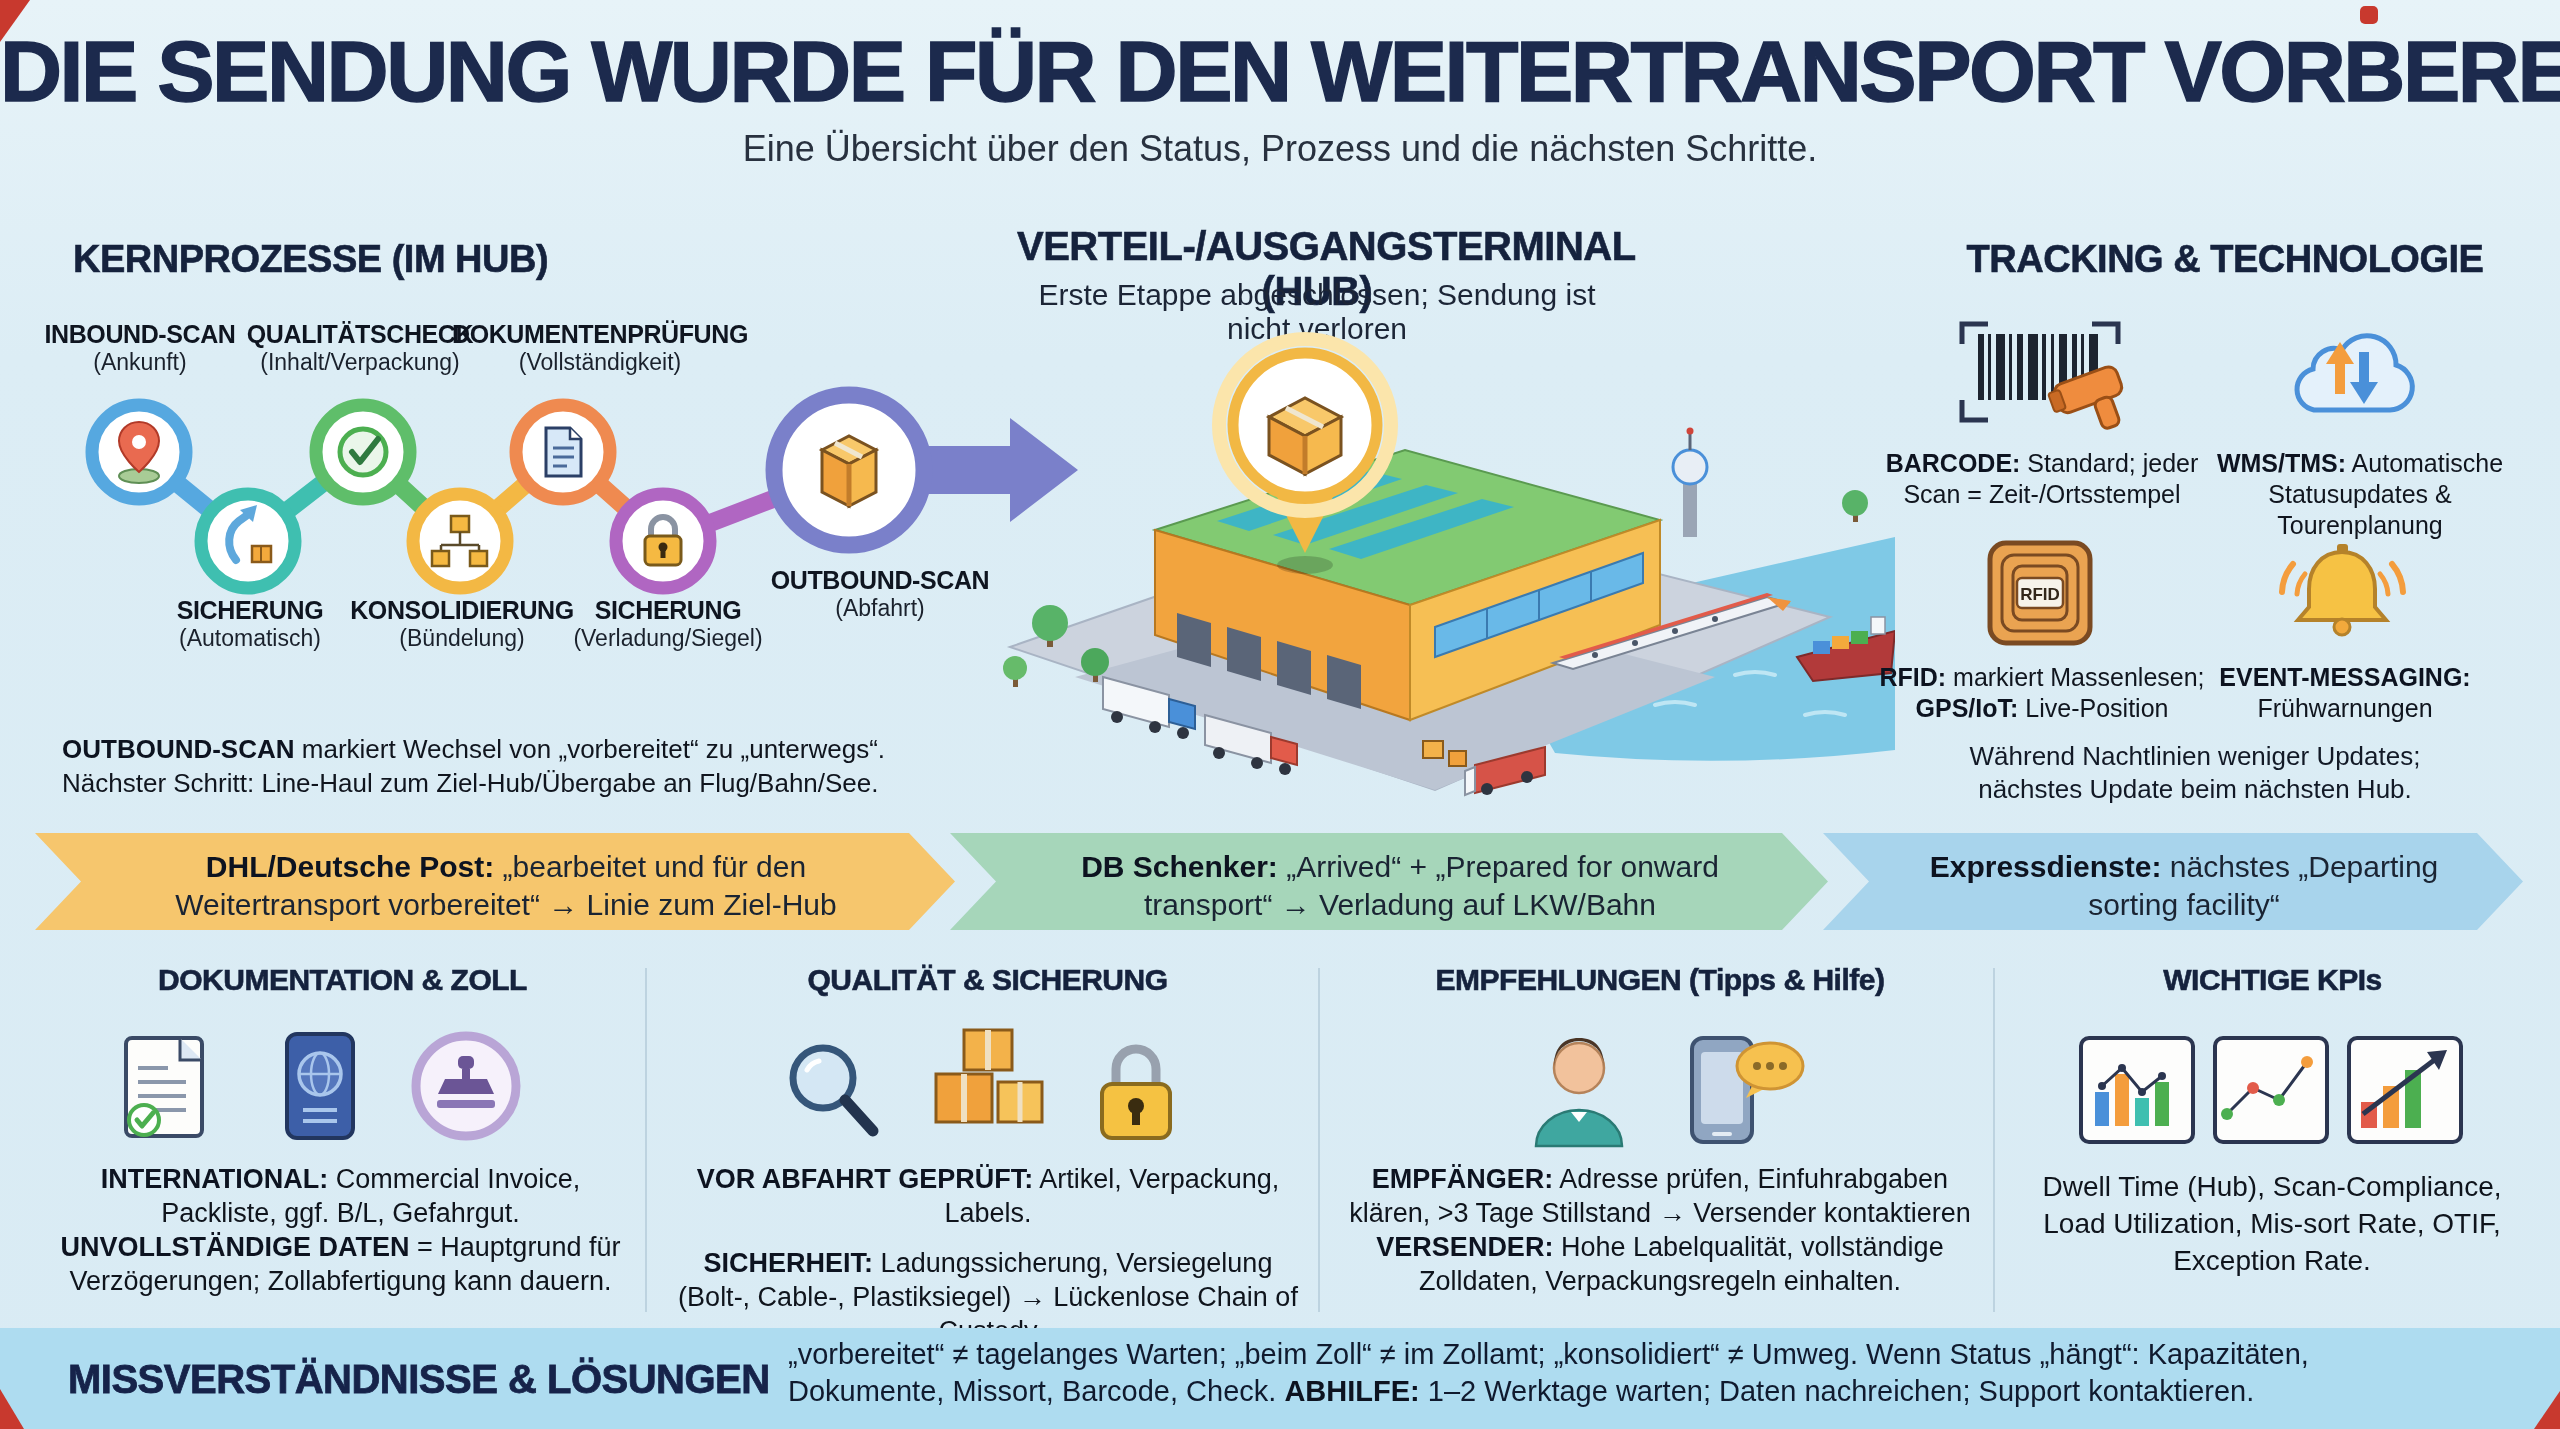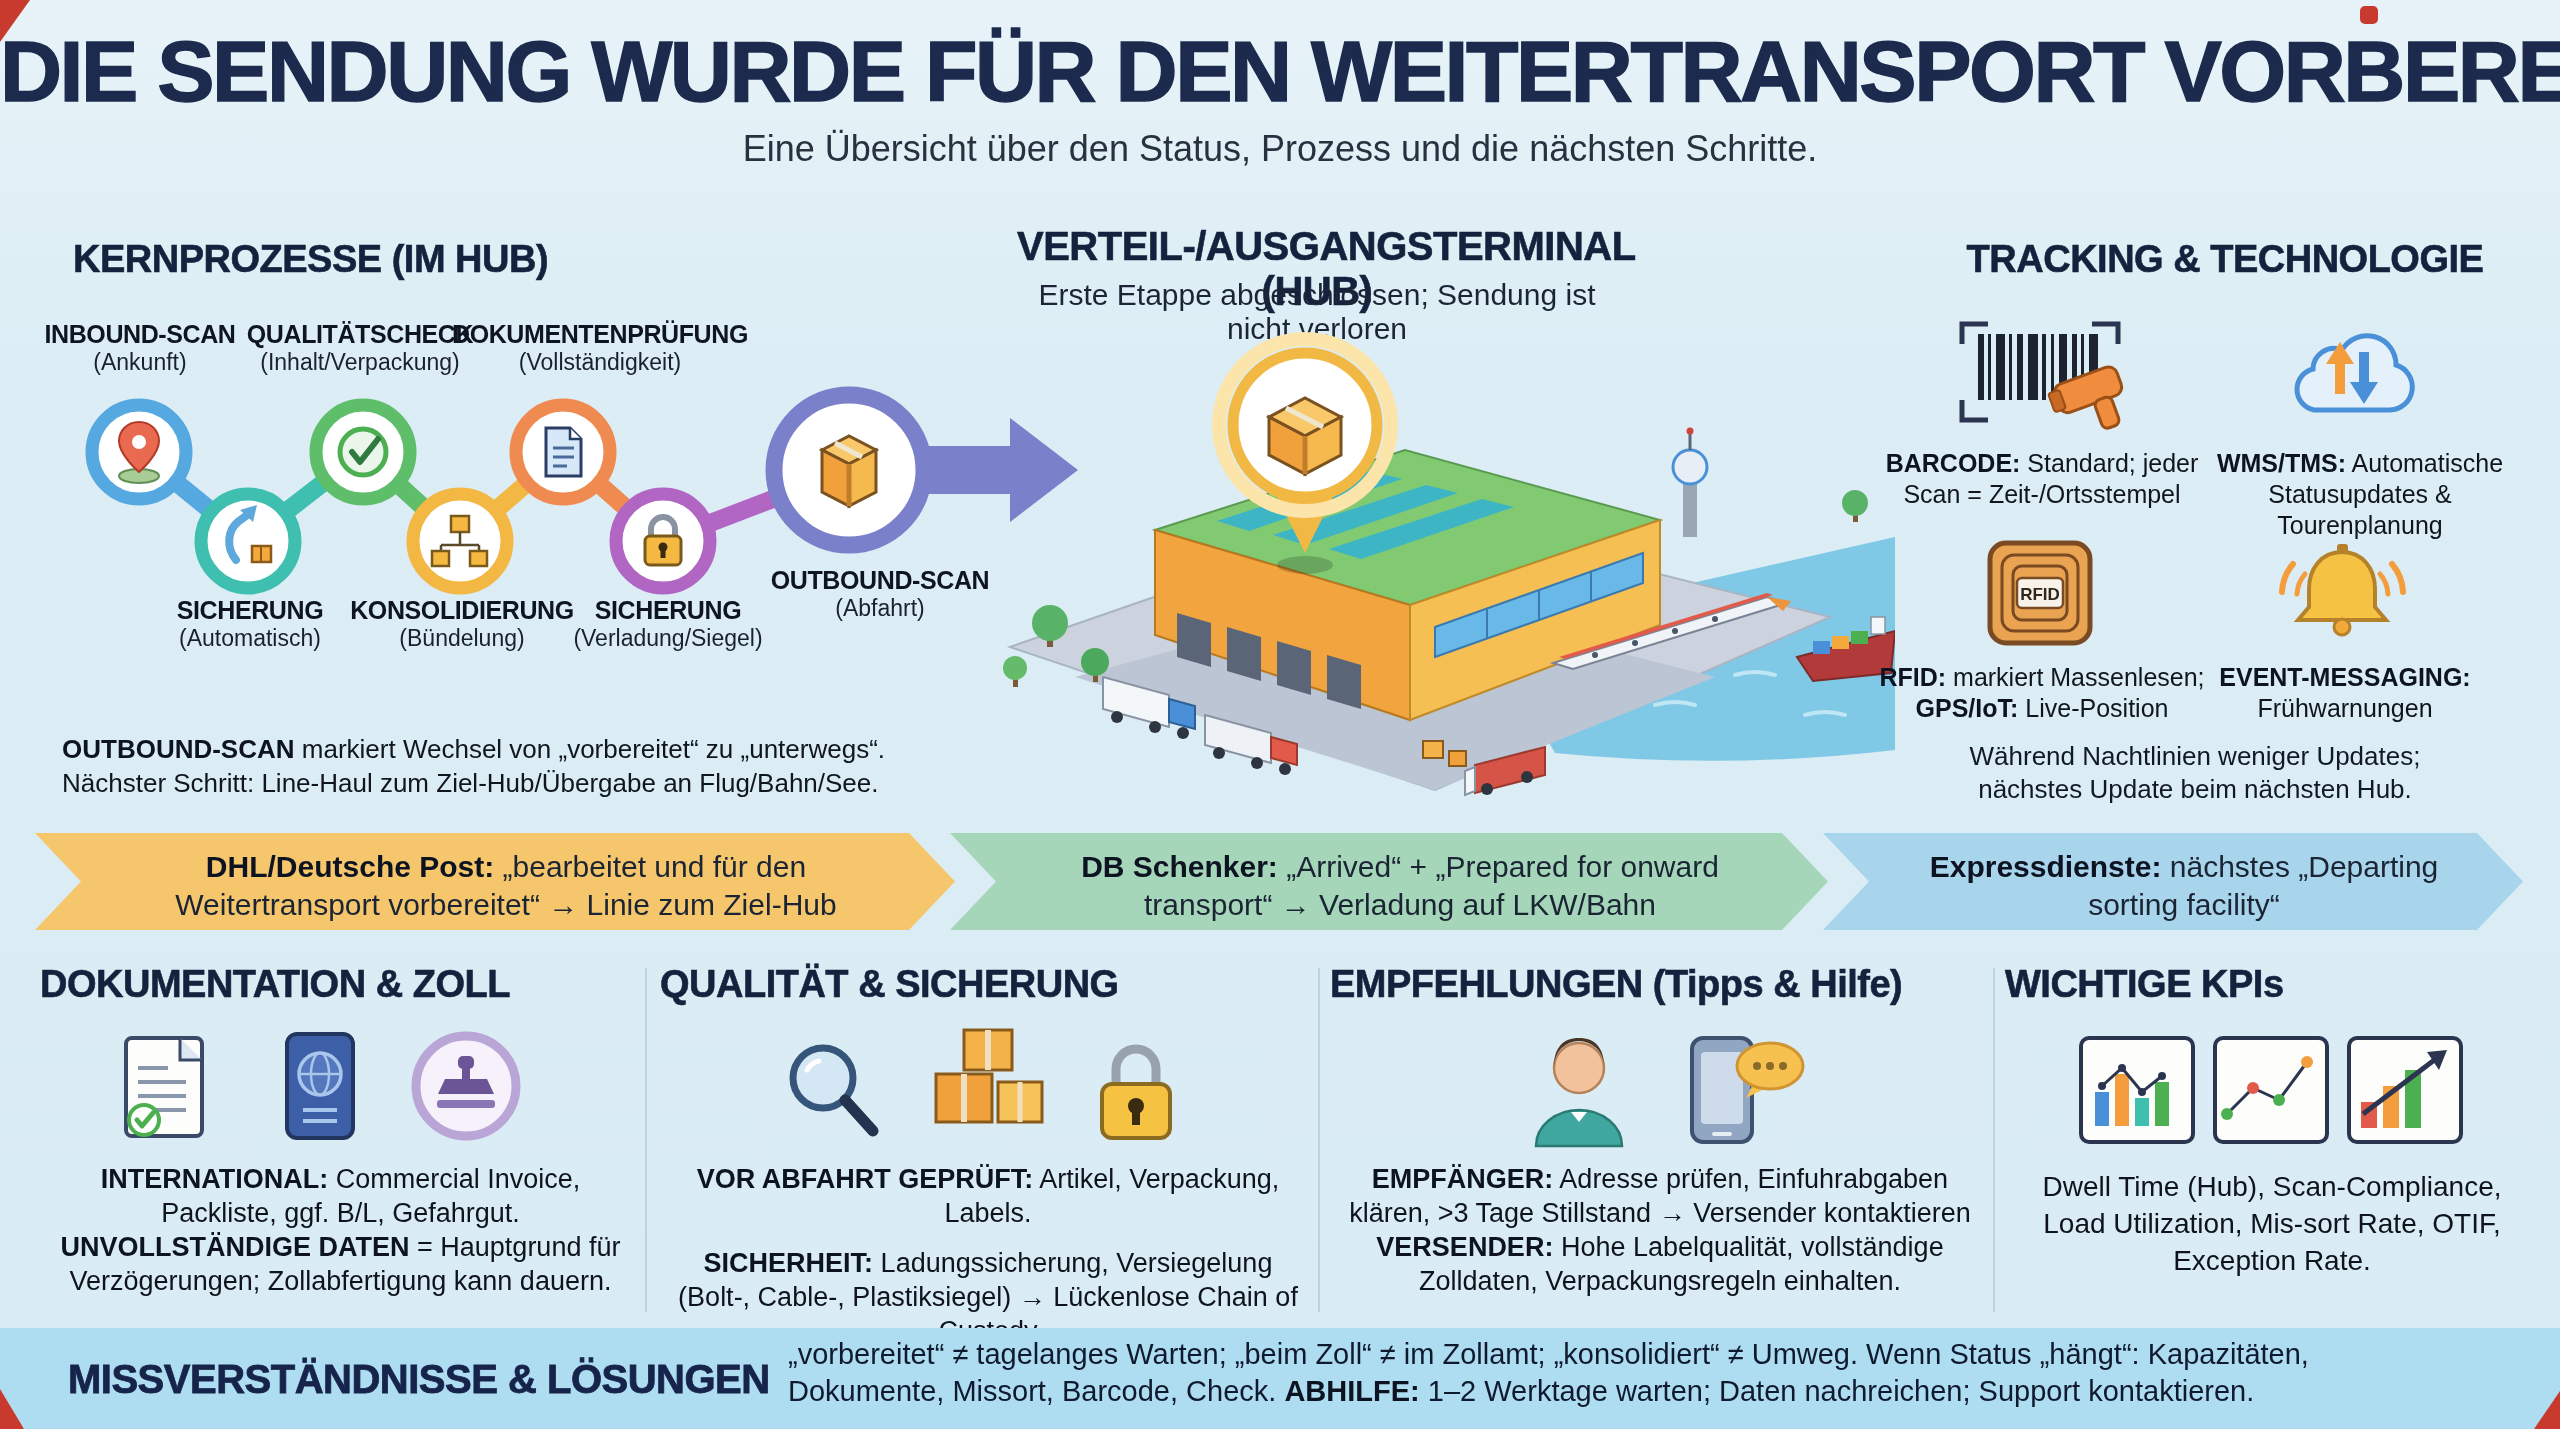--- a/index.html
+++ b/index.html
@@ -26,21 +26,21 @@
   .note b, .tk b, .btxt b, .banner b, .ftxt b{font-weight:700;color:#0d1320;}
   .tk{font-size:25px;line-height:31px;color:#10151e;text-align:center;position:absolute;transform:translateX(-50%);}
   .tknote{font-size:26px;line-height:33px;color:#121926;text-align:center;position:absolute;transform:translateX(-50%);}
   .banner{
     position:absolute;top:833px;height:97px;display:flex;align-items:center;justify-content:center;
     box-sizing:border-box;padding:8px 64px 0 86px;text-align:center;
     clip-path:polygon(0 0,calc(100% - 46px) 0,100% 50%,calc(100% - 46px) 100%,0 100%,46px 50%);
     font-size:30px;line-height:38px;color:#1a2433;
   }
   .vdiv{position:absolute;top:968px;height:344px;width:2px;background:#bdd3e0;}
-  .sec-h{position:absolute;top:963px;text-align:left;font-size:38px;}
+  .sec-h{position:absolute;top:963px;text-align:center;font-size:30px;}
   .btxt{position:absolute;text-align:center;font-size:27px;line-height:34px;color:#0f141c;}
   .footer-band{position:absolute;left:0;top:1328px;width:2560px;height:101px;background:#aedcf0;}
   .footer-h{position:absolute;left:68px;top:50%;transform:translateY(-50%);font-size:40px;font-weight:700;color:#16234a;-webkit-text-stroke:0.8px #16234a;letter-spacing:-0.5px;white-space:nowrap;}
   .ftxt{position:absolute;left:788px;top:8px;width:1640px;font-size:29px;line-height:37px;color:#101a2e;text-align:left;}
   .ca{position:absolute;background:#c8392e;}
 </style>
 </head>
 <body>
 
 <div>

